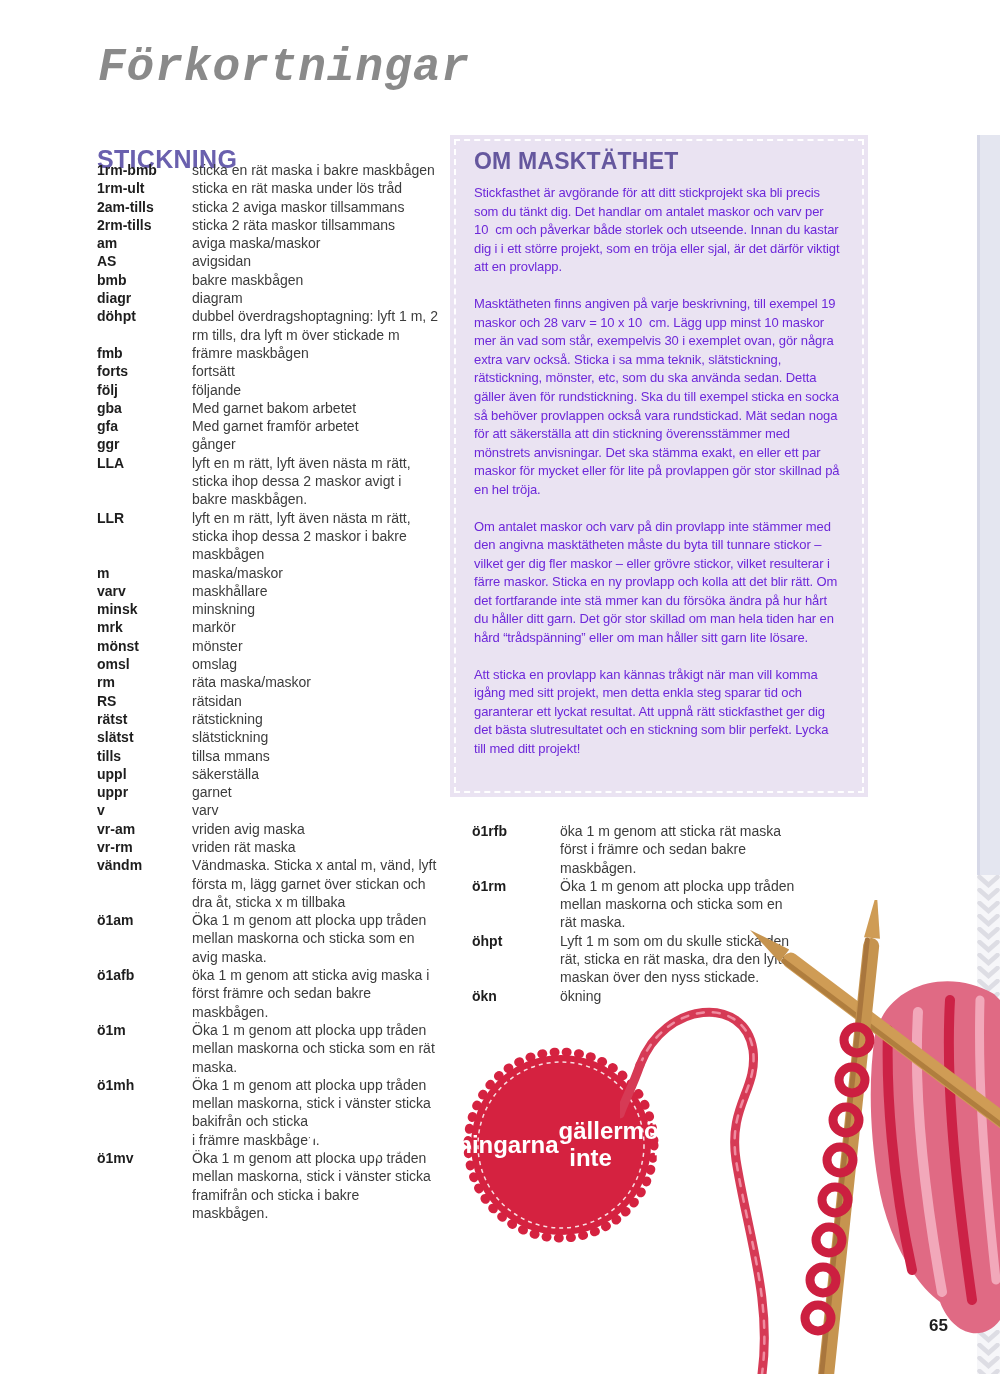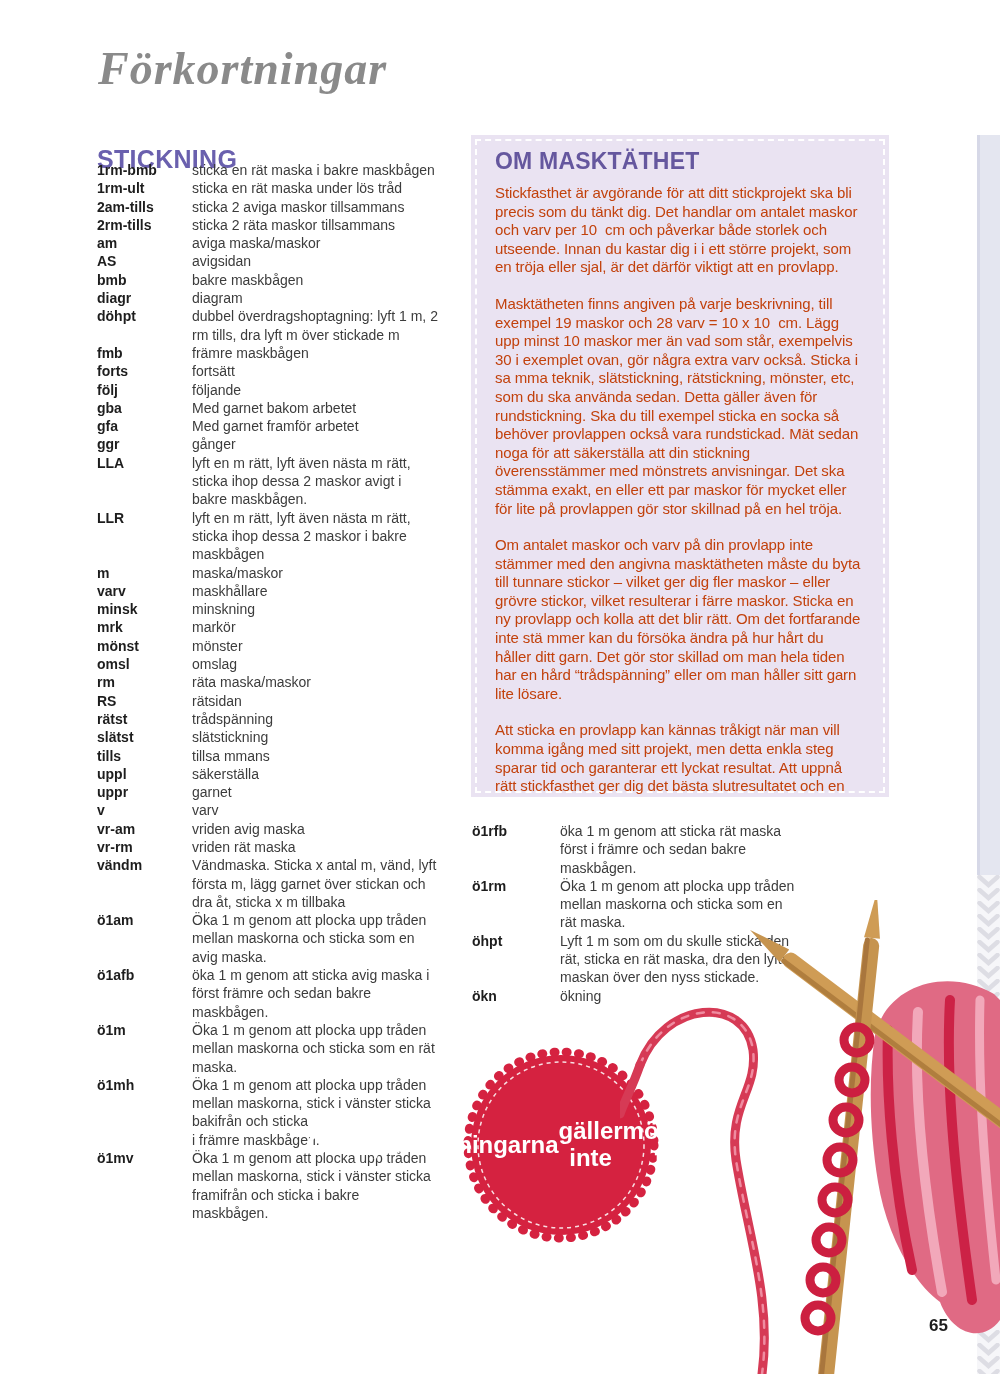--- a/index.html
+++ b/index.html
@@ -5,21 +5,21 @@
   html,body{margin:0;padding:0;}
   body{
     width:1000px;height:1374px;position:relative;overflow:hidden;
     background:#ffffff;
     font-family:"Liberation Sans", sans-serif;
     -webkit-font-smoothing:antialiased;
   }
   
   .script-title{
     position:absolute;left:98px;top:42px;
-    font-family:Liberation Serif, serif;
+    font-family:Liberation Mono, monospace;
     font-style:italic;font-weight:700;
     font-size:46px;color:#8a8a8a;letter-spacing:1px;
   }
   .section-heading{
     position:absolute;left:97px;top:124px;
     font-size:25px;font-weight:700;color:#6a60ae;letter-spacing:.3px;
   }
   
   .abbrev-list{
     position:absolute;display:block;
@@ -33,35 +33,35 @@
   .abbrev-term{
     font-size:14px;font-weight:700;color:#1d1d1d;line-height:18.3px;
     white-space:nowrap;
   }
   .abbrev-def{
     font-size:14px;color:#3c3c3c;line-height:18.3px;
     white-space:pre-line;
   }
   
   .tension-box{
-    position:absolute;left:471px;top:135px;width:418px;height:662px;
+    position:absolute;left:450px;top:135px;width:418px;height:662px;
     background:#eae3f2;box-sizing:border-box;overflow:hidden;
   }
   .tension-box .dashed-frame{
     position:absolute;inset:4px;border:2px dashed #ffffff;pointer-events:none;
   }
   .tension-box-inner{
     position:relative;padding:13px 26px 0 24px;
   }
   .tension-heading{
     font-size:23px;font-weight:700;color:#65579e;letter-spacing:.2px;
     margin:0 0 9px 0;
   }
   .tension-para{
-    font-size:15px;line-height:18.6px;color:#c2410c;
+    font-size:13px;line-height:18.6px;color:#6d28d9;
     letter-spacing:-0.1px;margin:0 0 18px 0;
   }
   
   .obs-badge{position:absolute;left:461px;top:1045px;width:200px;height:200px;}
   .obs-badge svg{position:absolute;left:0;top:0;}
   .obs-text{
     position:absolute;inset:0;display:flex;flex-direction:row;
     align-items:center;justify-content:center;text-align:center;
     color:#ffffff;font-weight:700;line-height:1.12;
   }
@@ -212,21 +212,21 @@
       <div class="abbrev-def">räta maska/maskor</div>
     </div>
 
     <div class="abbrev-row">
       <div class="abbrev-term">RS</div>
       <div class="abbrev-def">rätsidan</div>
     </div>
 
     <div class="abbrev-row">
       <div class="abbrev-term">rätst</div>
-      <div class="abbrev-def">trådspänning</div>
+      <div class="abbrev-def">rätstickning</div>
     </div>
 
     <div class="abbrev-row">
       <div class="abbrev-term">slätst</div>
       <div class="abbrev-def">slätstickning</div>
     </div>
 
     <div class="abbrev-row">
       <div class="abbrev-term">tills</div>
       <div class="abbrev-def">tillsa mmans</div>

